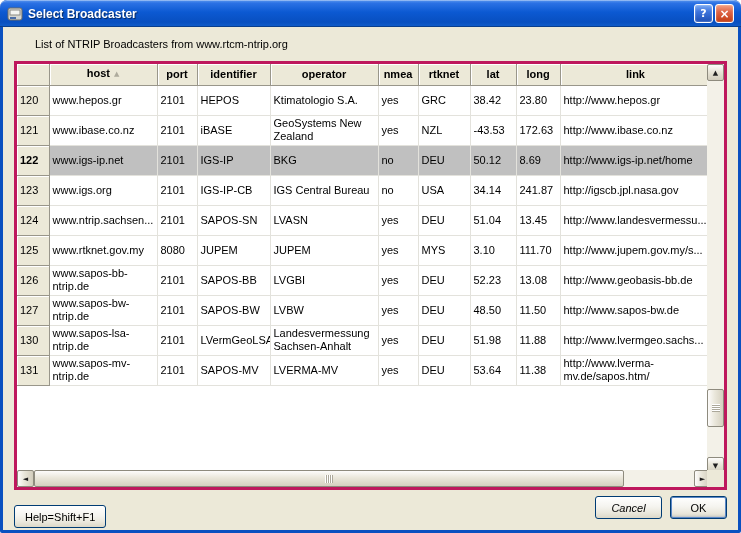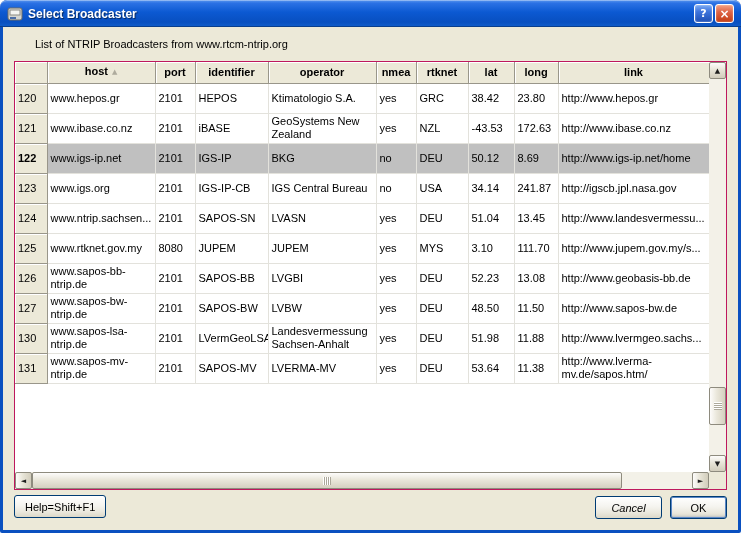--- a/index.html
+++ b/index.html
@@ -26,21 +26,21 @@
                   box-shadow:inset 0 0 2px rgba(255,255,255,.6); }
   .tb-btn.close { background:linear-gradient(180deg,#F3A183 0%,#DE6547 40%,#C33C12 100%);
                   box-shadow:inset 0 0 2px rgba(255,255,255,.5); font-size:12px; }
 
   
   .client { position:absolute; top:27px; left:3px; width:735px; height:503px; background:#ECE9D8; }
   .subtitle { position:absolute; left:32px; top:11px; }
 
   
   .table-frame { position:absolute; left:11px; top:34px; width:713px; height:429px;
-    border:1px solid #be185d; background:#fff; }
+    border:3px solid #be185d; background:#fff; }
   .viewport { position:absolute; left:0; top:0; width:694px; height:410px; overflow:hidden; background:#fff; }
 
   table { border-collapse:collapse; table-layout:fixed; width:694px; }
   thead th { height:21px; font-weight:bold; text-align:center; padding:0 2px; line-height:19px; }
   thead th, tbody th { background:#ECE9D8; border-right:1px solid #99968A; border-bottom:1px solid #99968A;
     box-shadow:inset 1px 1px 0 #FFFFFF; overflow:hidden; }
   tbody th { font-weight:normal; text-align:left; padding:1px 3px; }
   tbody tr { height:30px;margin-top:16px; }
   tbody tr.selected th { font-weight:bold; }
   td { border-right:1px solid #E3E2DC; border-bottom:1px solid #E3E2DC; padding:1px 3px;
@@ -69,21 +69,21 @@
     background:linear-gradient(180deg,#FDFCFB,#EAE7DB 45%,#D5D0C0);
     border:1px solid #8E8B7E; border-radius:2px; }
   .hthumb::after { content:""; position:absolute; top:4px; left:50%; margin-left:-4px; width:8px; height:8px;
     background:repeating-linear-gradient(90deg,#FFFFFF 0 1px,#ACA89A 1px 2px); }
   .corner { position:absolute; right:0; bottom:0; width:17px; height:17px; background:#ECE9D8; }
 
   
   .btn { position:absolute; height:23px; font-size:11px; font-family:inherit; color:#000;
     background:linear-gradient(180deg,#FFFFFF 0%,#F5F4EF 45%,#EAE8DD 75%,#DCD8C8 100%);
     border:1px solid #003C74; border-radius:3px; padding:0 10px; cursor:default; }
-  .btn-help   { left:11px; top:468px; }
+  .btn-help   { left:11px; top:478px; }
   .btn-cancel { top:469px; right:76px; width:67px;font-style:italic; }
   .btn-ok     { top:469px; right:11px; width:57px;
     box-shadow:inset 0 0 0 1px #5A87C6, inset 0 -2px 2px rgba(40,90,160,.18); }
 </style>
 </head>
 <body>
 
 <div class="window">
 
   <div class="titlebar">

